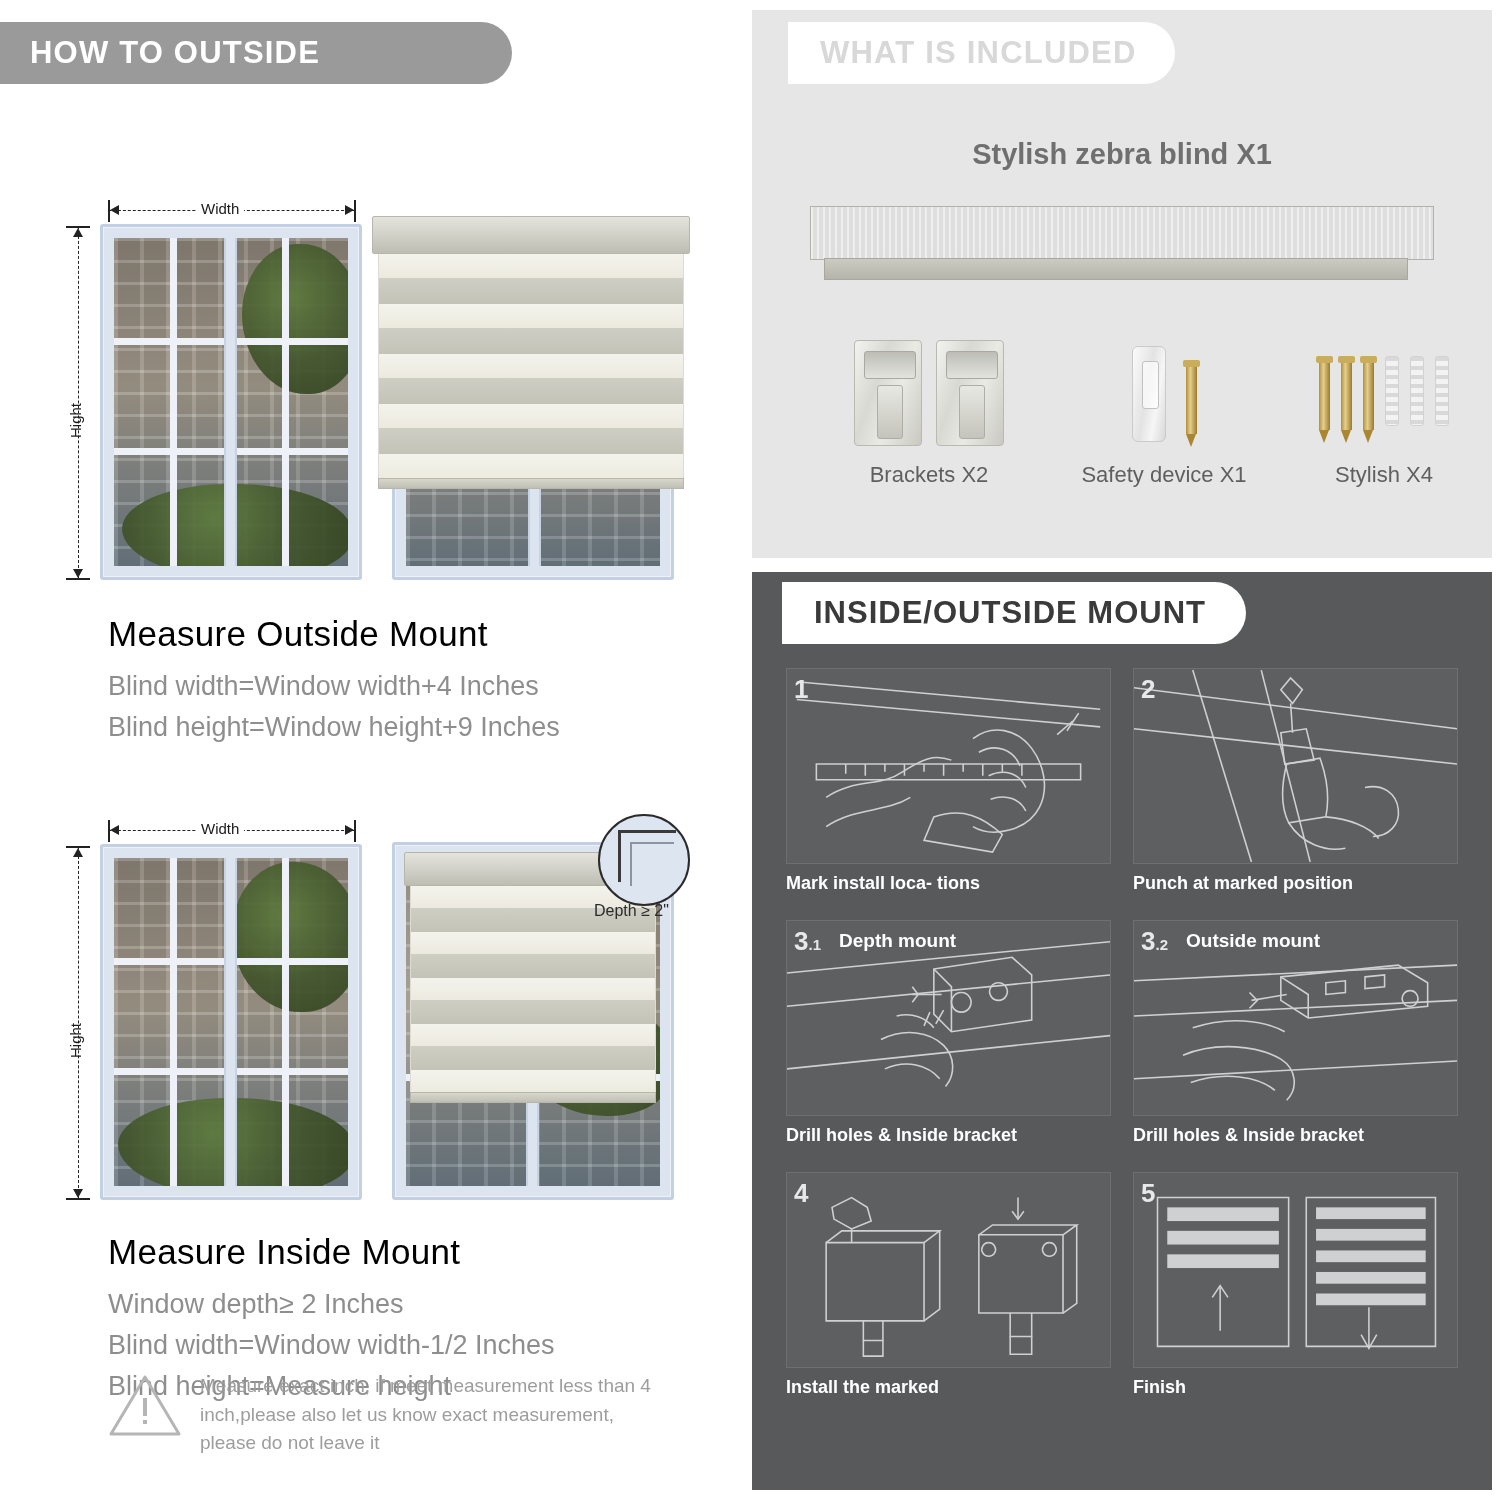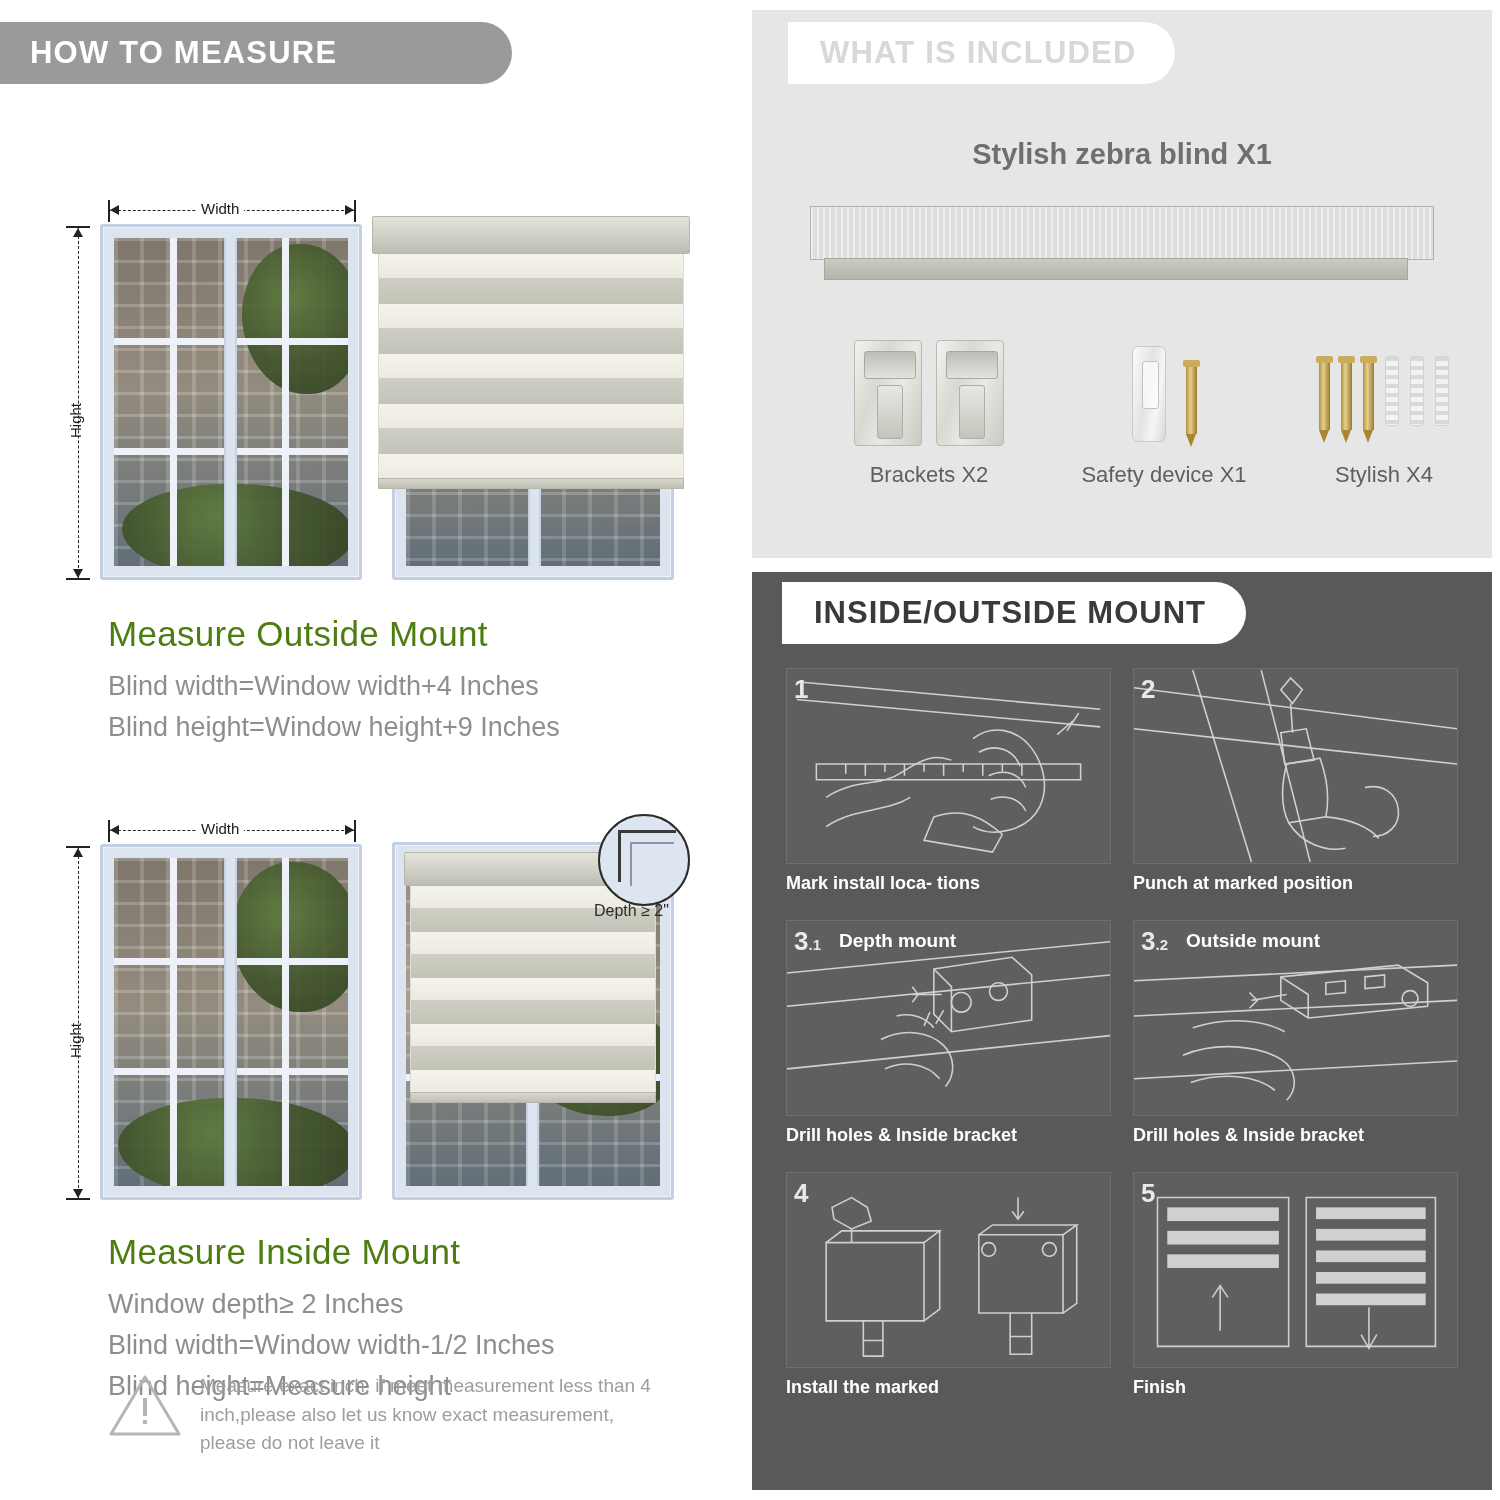--- a/index.html
+++ b/index.html
@@ -108,21 +108,21 @@
   .arrow-r { border-top: 5px solid transparent; border-bottom: 5px solid transparent; border-left: 9px solid #222; }
   .arrow-u { border-left: 5px solid transparent; border-right: 5px solid transparent; border-bottom: 9px solid #222; }
   .arrow-d { border-left: 5px solid transparent; border-right: 5px solid transparent; border-top: 9px solid #222; }
 
   .hight-label {
     position: absolute; font-size: 15px; color: #1a1a1a;
     transform: rotate(-90deg); transform-origin: center;
   }
 
   .head-title {
-    font-size: 35px; color: #4d7c0f; font-weight: normal;
+    font-size: 35px; color: #000000; font-weight: normal;
     letter-spacing: .3px;
   }
   .sub-line {
     font-size: 27px; color: #8e8e8e; line-height: 1.52;
   }
 
   .note-box { position: absolute; display: flex; gap: 18px; align-items: flex-start; }
   .warn-tri {
     width: 74px; height: 66px; flex: 0 0 74px; position: relative;
   }
@@ -264,21 +264,21 @@
   }
   .step-img svg { position: absolute; inset: 0; width: 100%; height: 100%; }
 </style>
 </head>
 <body>
 
 <div class="page">
 
   <div class="left-col">
 
-    <div class="badge badge-left">HOW TO MEASURE</div>
+    <div class="badge badge-left">HOW TO OUTSIDE</div>
 
     <div class="measure-block">
 
       <div class="dash-h" style="left:108px; top:126px; width:246px;"></div>
       <div class="tick-v" style="left:108px; top:116px; height:22px;"></div>
       <div class="tick-v" style="left:354px; top:116px; height:22px;"></div>
       <div class="arrow arrow-l" style="left:110px; top:121px;"></div>
       <div class="arrow arrow-r" style="left:345px; top:121px;"></div>
       <div class="dim-label" style="left:196px; top:116px;">Width</div>
 

